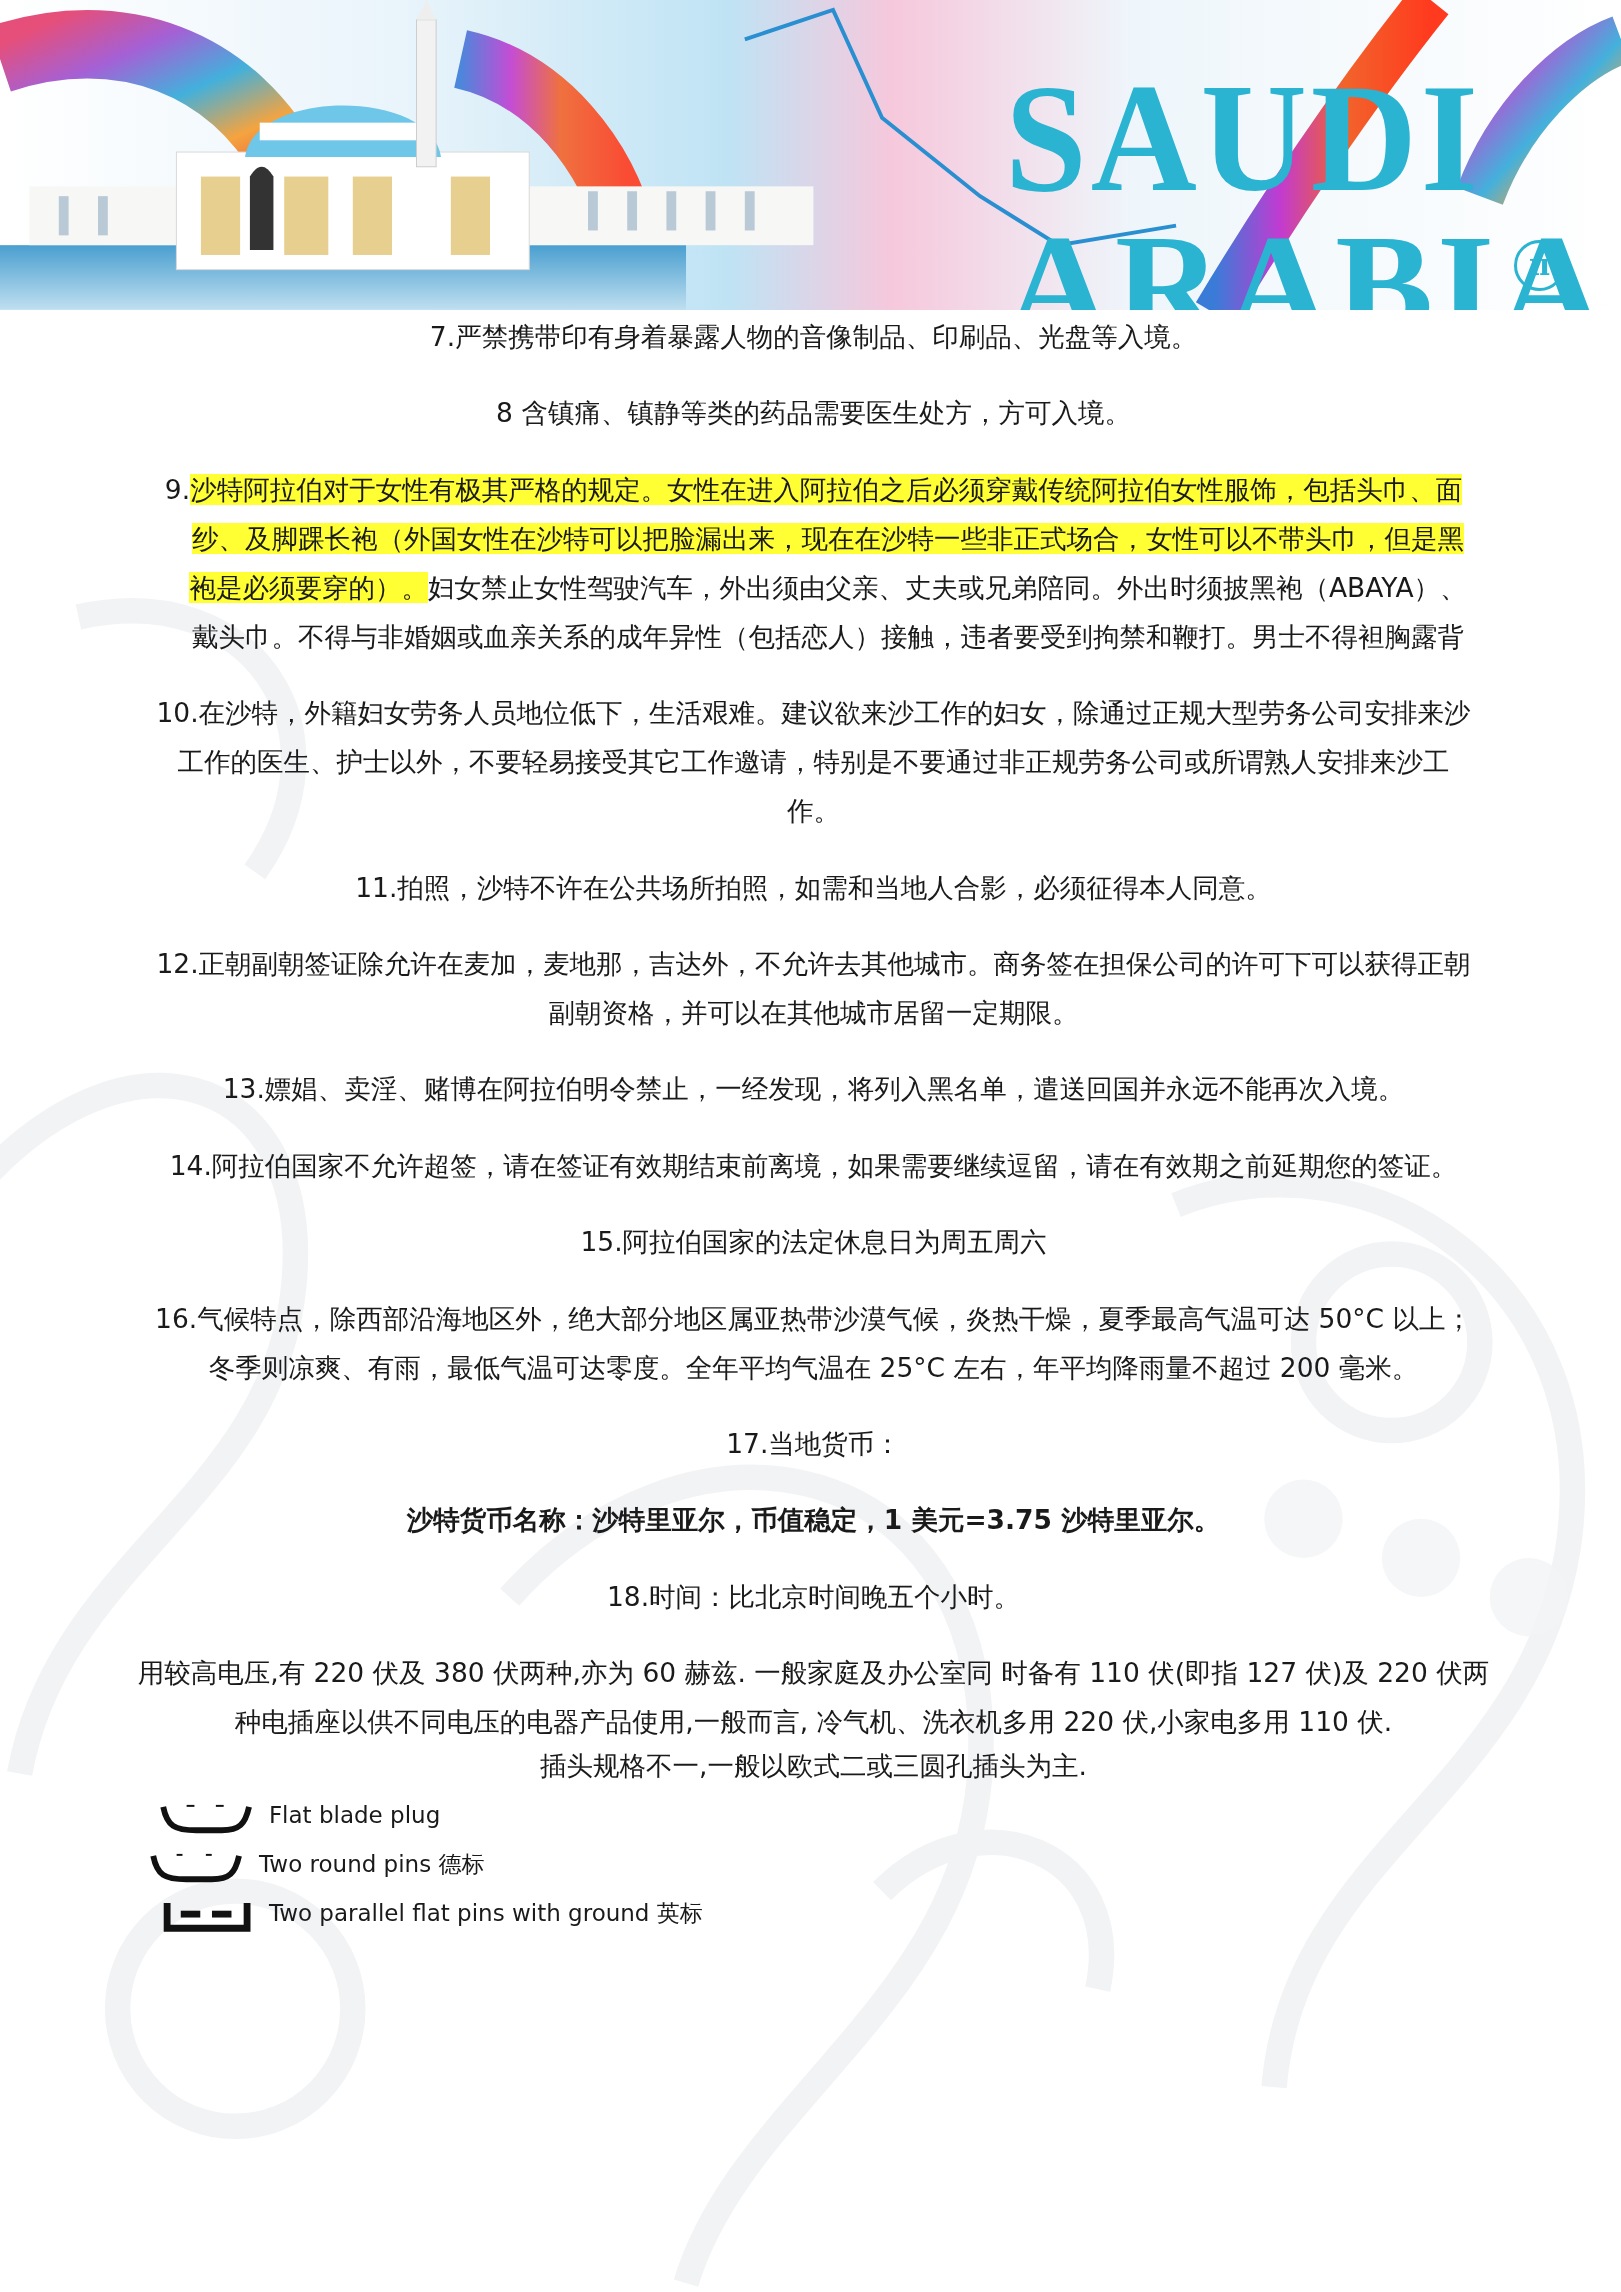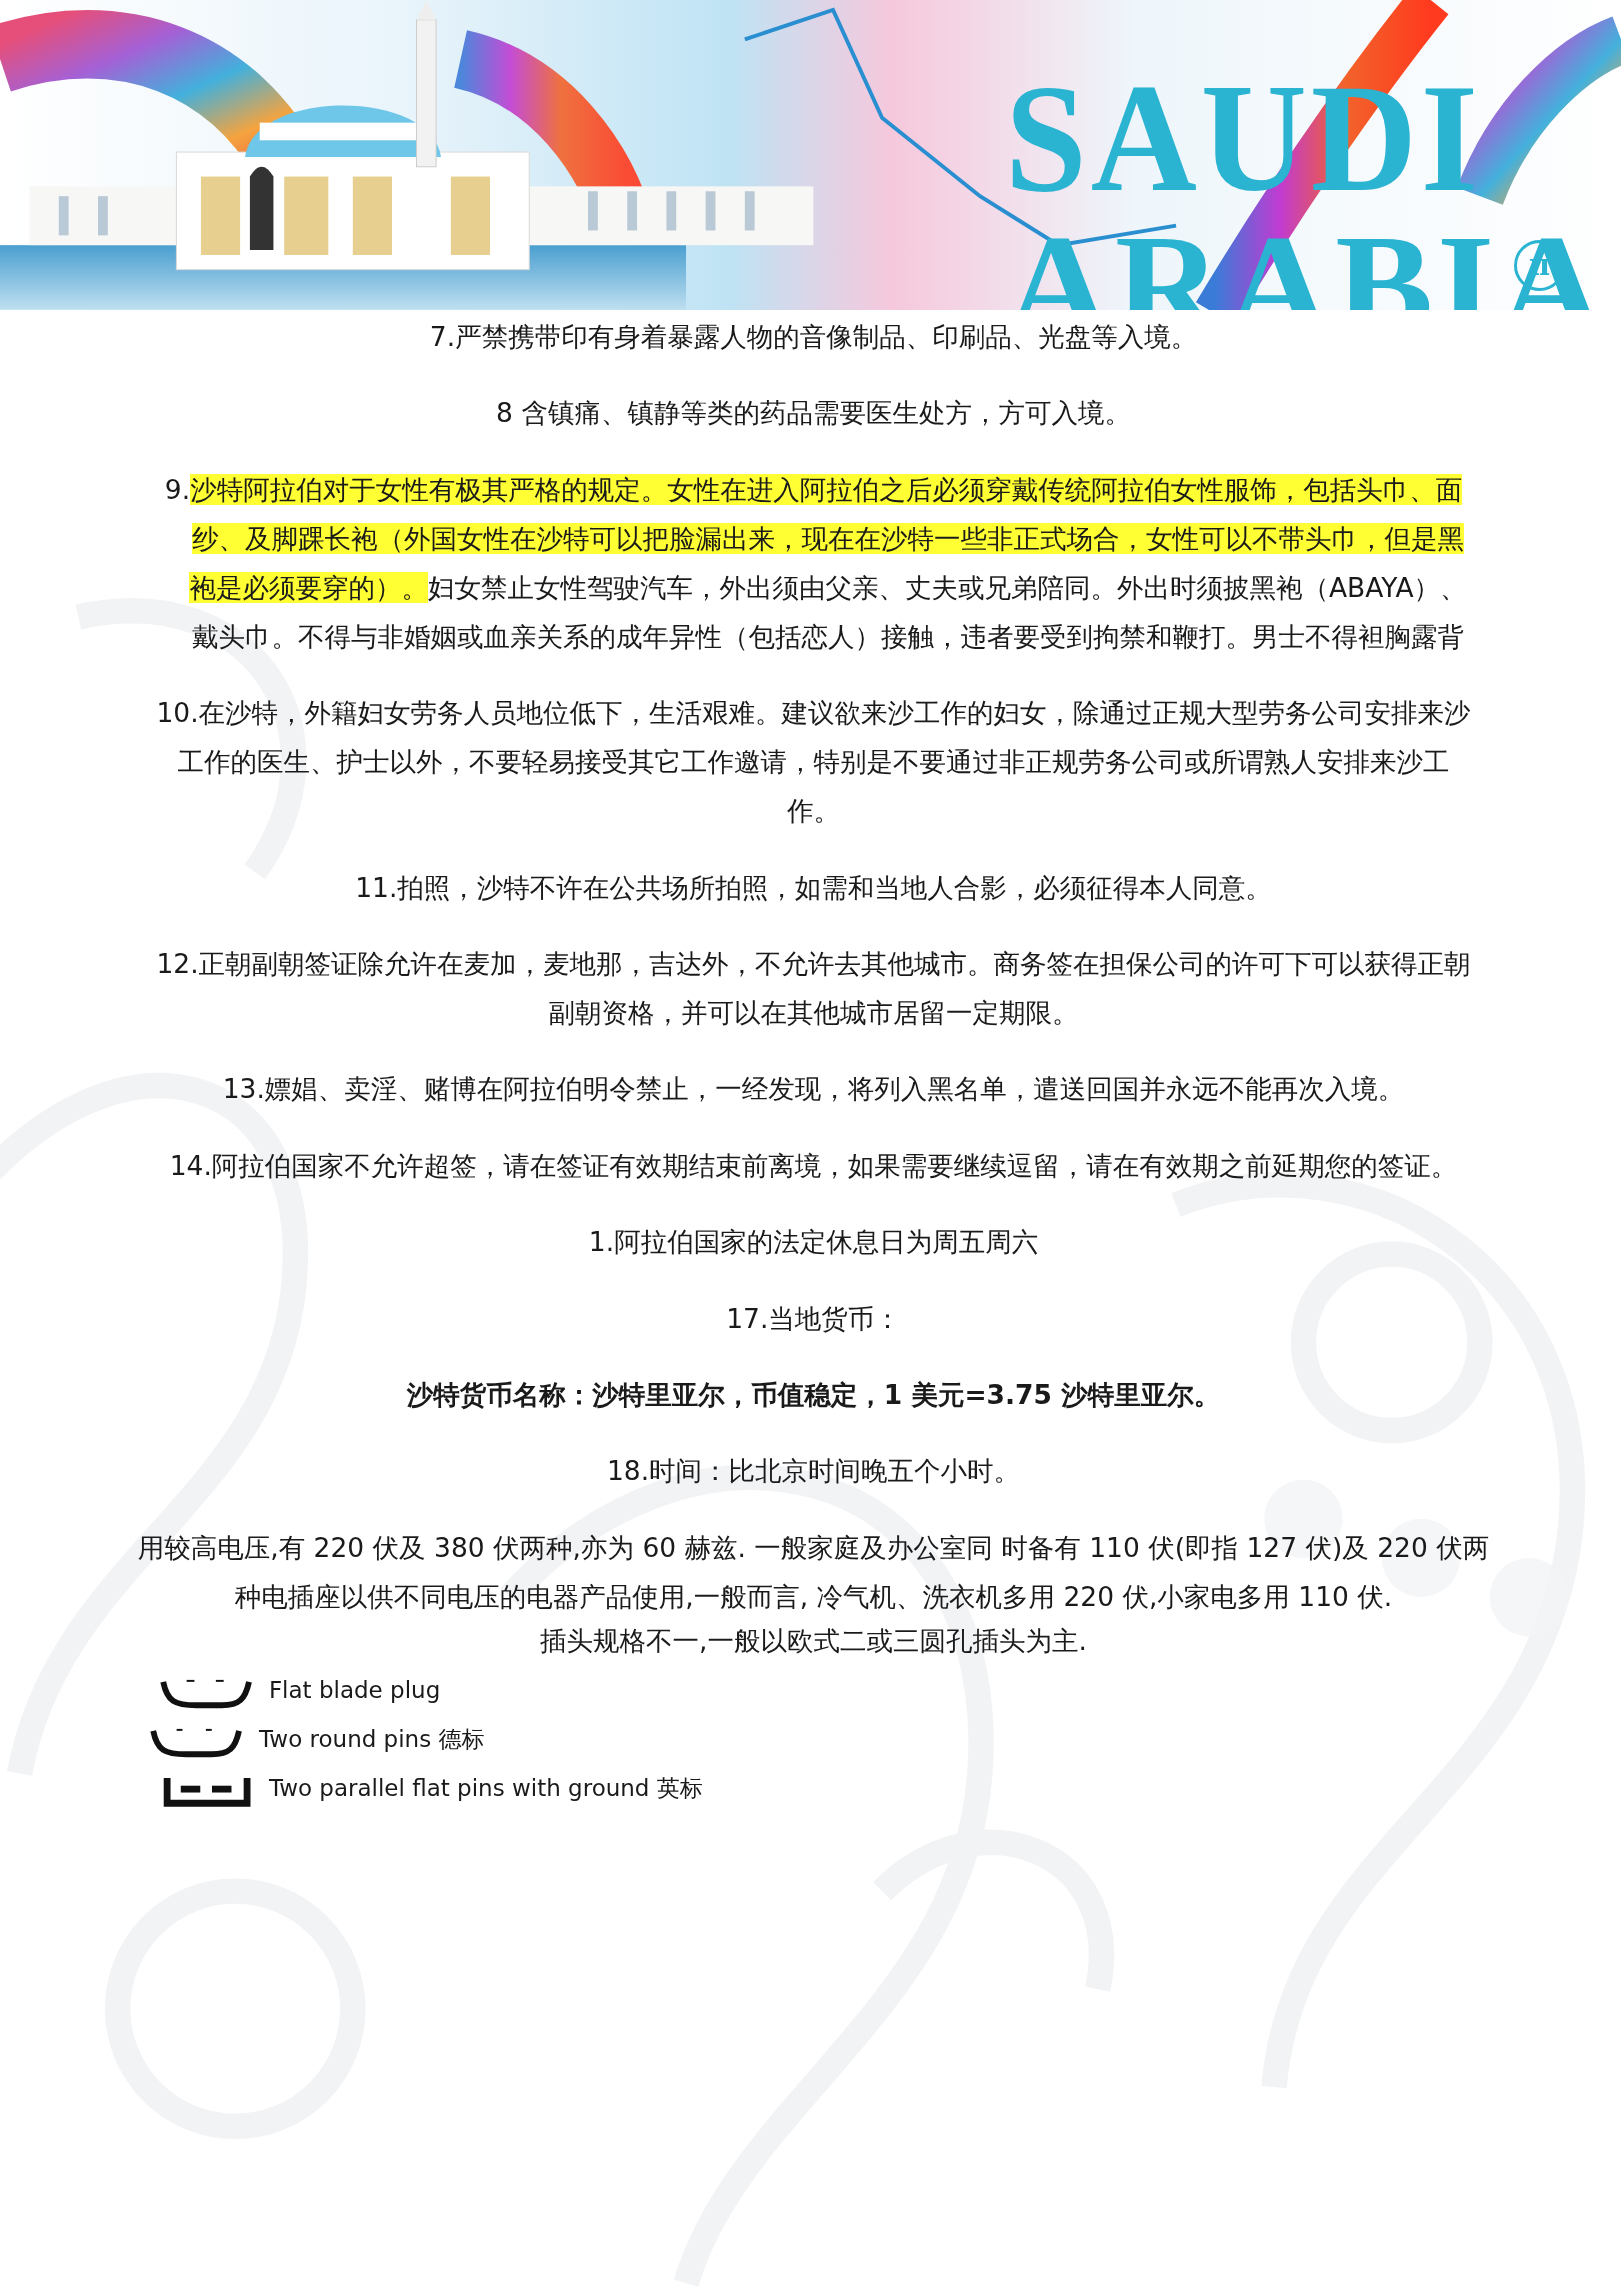--- a/index.html
+++ b/index.html
@@ -161,22 +161,26 @@
 
   <p class="para gap">11.拍照，沙特不许在公共场所拍照，如需和当地人合影，必须征得本人同意。</p>
 
   <div class="para gap">
     <div>12.正朝副朝签证除允许在麦加，麦地那，吉达外，不允许去其他城市。商务签在担保公司的许可下可以获得正朝</div>
     <div>副朝资格，并可以在其他城市居留一定期限。</div>
   </div>
 
   <p class="para gap">13.嫖娼、卖淫、赌博在阿拉伯明令禁止，一经发现，将列入黑名单，遣送回国并永远不能再次入境。</p>
   <p class="para gap">14.阿拉伯国家不允许超签，请在签证有效期结束前离境，如果需要继续逗留，请在有效期之前延期您的签证。</p>
-  <p class="para gap">1.阿拉伯国家的法定休息日为周五周六</p>
-
+  <p class="para gap">15.阿拉伯国家的法定休息日为周五周六</p>
+
+  <div class="para gap">
+    <div>16.气候特点，除西部沿海地区外，绝大部分地区属亚热带沙漠气候，炎热干燥，夏季最高气温可达 50°C 以上；</div>
+    <div>冬季则凉爽、有雨，最低气温可达零度。全年平均气温在 25°C 左右，年平均降雨量不超过 200 毫米。</div>
+  </div>
 
   <p class="para gap">17.当地货币：</p>
   <p class="para gap bold">沙特货币名称：沙特里亚尔，币值稳定，1 美元=3.75 沙特里亚尔。</p>
   <p class="para gap">18.时间：比北京时间晚五个小时。</p>
 
   <div class="para gap">
     <div>用较高电压,有 220 伏及 380 伏两种,亦为 60 赫兹. 一般家庭及办公室同 时备有 110 伏(即指 127 伏)及 220 伏两</div>
     <div>种电插座以供不同电压的电器产品使用,一般而言, 冷气机、洗衣机多用 220 伏,小家电多用 110 伏.</div>
     <div style="line-height:39px;">插头规格不一,一般以欧式二或三圆孔插头为主.</div>
   </div>

